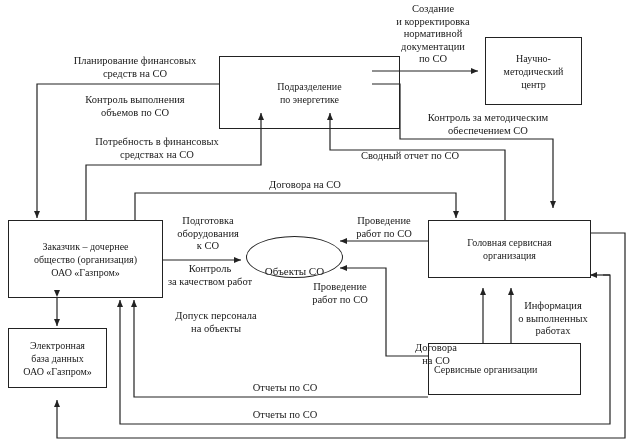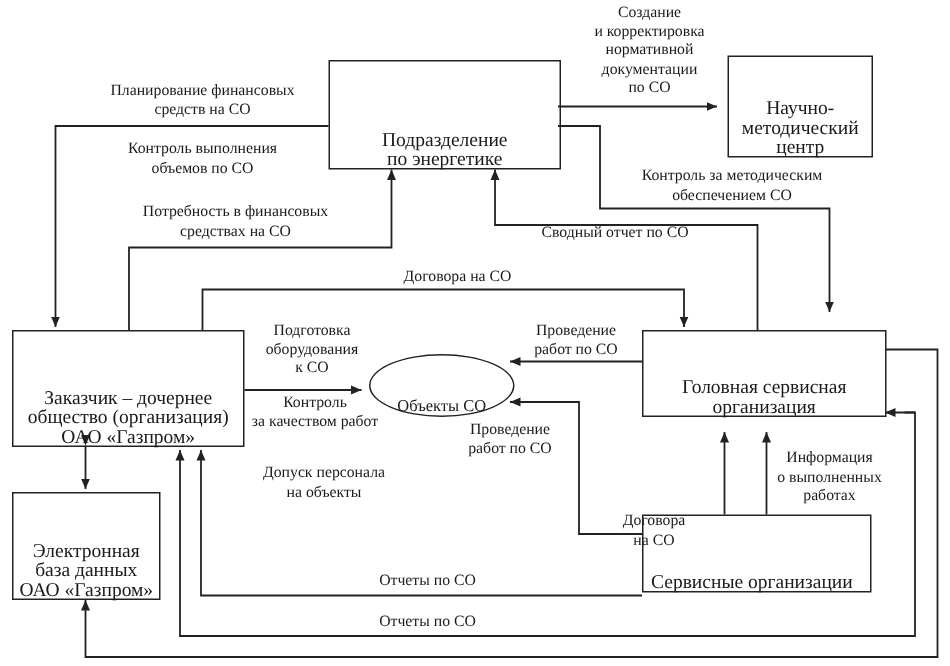--- a/index.html
+++ b/index.html
@@ -1,21 +1,21 @@
 <!DOCTYPE html>
 <html><head>
 <meta charset="utf-8">
 <style>
   html, body { margin: 0; padding: 0; background: #ffffff; }
   body { width: 633px; height: 444px; position: relative; overflow: hidden;
          font-family: "Liberation Serif", "DejaVu Serif", serif; color: #1a1a1a; }
   #canvas { position: absolute; left: 0; top: 0; }
   .box { position: absolute; border: 1.3px solid #222; box-sizing: border-box;
-         display: flex; align-items: flex-end; justify-content: center; text-align: center;
-         font-size: 13px; line-height: 13px; background: transparent; }
+         display: flex; align-items: center; justify-content: center; text-align: center;
+         font-size: 10px; line-height: 13px; background: transparent; }
   .box span { white-space: pre-line; }
   .oval { position: absolute; border: 1.5px solid #222; border-radius: 50%; box-sizing: border-box;
           display: flex; align-items: center; justify-content: center; font-size: 11px; }
   .lbl { position: absolute; font-size: 10.5px; line-height: 12.5px; text-align: center;
          white-space: pre-line; transform: translateX(-50%); }
 </style>
 </head>
 <body>
 
 <svg id="canvas" width="633" height="444" viewBox="0 0 633 444">
@@ -51,42 +51,42 @@
 
     <polyline points="428,397 134,397 134,300" marker-end="url(#ah)"></polyline>
 
     <polyline points="603,275 610,275 610,424 120,424 120,300" marker-end="url(#ah)"></polyline>
     <polyline points="610,275 590,275" marker-end="url(#ah)"></polyline>
 
     <polyline points="590,233 625,233 625,438 57,438 57,400" marker-end="url(#ah)"></polyline>
   </g>
 </svg>
 
-<div class="box" style="left:219px;top:40px;width:155px;height:73px;">
+<div class="box" style="left:219px;top:56px;width:181px;height:73px;">
   <span>Подразделение
 по энергетике</span>
 </div>
 <div class="box" style="left:485px;top:37px;width:97px;height:68px;">
   <span>Научно-
 методический
 центр</span>
 </div>
 <div class="box" style="left:8px;top:220px;width:155px;height:78px;">
   <span>Заказчик – дочернее
 общество (организация)
 ОАО «Газпром»</span>
 </div>
 <div class="oval" style="left:246px;top:236px;width:97px;height:42px;align-items:flex-end;">
   <span>Объекты СО</span>
 </div>
 <div class="box" style="left:428px;top:220px;width:163px;height:58px;">
   <span>Головная сервисная
 организация</span>
 </div>
-<div class="box" style="left:8px;top:328px;width:99px;height:72px;">
+<div class="box" style="left:8px;top:328px;width:99px;height:60px;">
   <span>Электронная
 база данных
 ОАО «Газпром»</span>
 </div>
 <div class="box" style="left:428px;top:343px;width:153px;height:52px;justify-content:flex-start;padding-left:5px;">
   <span>Сервисные организации</span>
 </div>
 
 <div class="lbl" style="left:433px;top:3px;">Создание
 и корректировка

